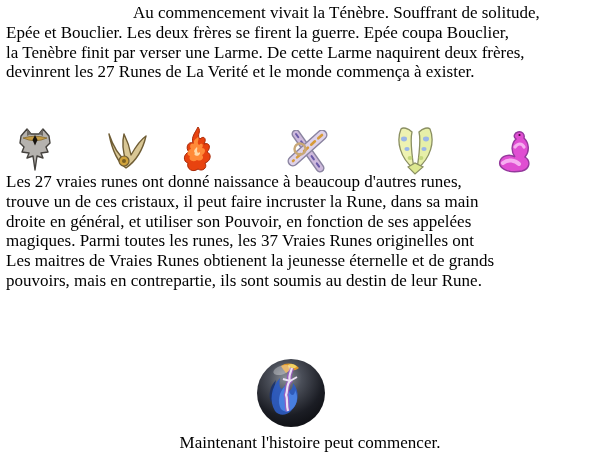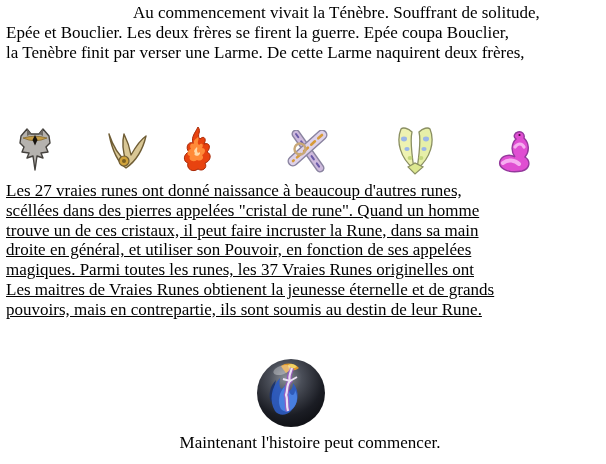--- a/index.html
+++ b/index.html
@@ -5,21 +5,21 @@
   html,body { margin:0; padding:0; background:#ffffff; }
   .page {
     position:relative; width:606px; height:464px; overflow:hidden;
     background:#ffffff; color:#000000;
     font-family:"Liberation Serif", serif;
   }
   .para { position:absolute; left:6px; right:0; }
   .line { white-space:nowrap; font-size:17px; line-height:19.8px; }
   #intro { top:3px; }
   #intro .line.first { padding-left:127px; }
-  #lore { top:181px;text-decoration:underline; }
+  #lore { top:172px; }
   .rune-row { position:absolute; left:0; top:0; width:606px; height:0; }
   .rune { position:absolute; display:block; }
   .rune svg { display:block; }
   .orb {
     position:absolute; left:257px; top:359px; width:68px; height:68px;
     border-radius:50%;
     background:radial-gradient(circle at 42% 28%, #8a8f99 0%, #4a4e58 26%, #1b1d24 60%, #040406 100%);
   }
   .orb svg { position:absolute; left:0; top:0; }
   .closing {
@@ -29,20 +29,21 @@
 </style>
 </head>
 <body>
 
 <div class="page">
 
   <div class="para" id="intro">
     <div class="line first">Au commencement vivait la Ténèbre. Souffrant de solitude,</div>
     <div class="line">Epée et Bouclier. Les deux frères se firent la guerre. Epée coupa Bouclier,</div>
     <div class="line">la Tenèbre finit par verser une Larme. De cette Larme naquirent deux frères,</div>
+    <div class="line">devinrent les 27 Runes de La Verité et le monde commença à exister.</div>
   </div>
 
   <div class="rune-row">
 
     <span class="rune" style="left:16px;top:127px">
       <svg width="38" height="45" viewBox="0 0 38 45">
         <path d="M5 9 L11 2 L15 7 H23 L27 2 L33 9 L34 16 L30 20 L32 25 L25 26 L27 31 L21 29 L19 43 L17 29 L11 31 L13 26 L6 25 L8 20 L4 16 Z" fill="#b5b2ae" stroke="#44413d" stroke-width="1.4" stroke-linejoin="round"></path>
         <path d="M11 2 L15 7 L11 9 Z" fill="#6e6a64"></path>
         <path d="M27 2 L23 7 L27 9 Z" fill="#6e6a64"></path>
         <path d="M7 11 Q19 7.5 31 11 Q19 16.5 7 11 Z" fill="#c59d46" stroke="#7c6022" stroke-width="0.7"></path>
@@ -98,21 +99,20 @@
         <path d="M9 33 C14 29 21 30 25 34" stroke="#f6aef0" stroke-width="4" fill="none" stroke-linecap="round"></path>
         <path d="M21 17 C24 13 28 13 30 17" stroke="#f6aef0" stroke-width="3.2" fill="none" stroke-linecap="round"></path>
         <circle cx="25.5" cy="5" r="1.1" fill="#3a0d36"></circle>
       </svg>
     </span>
 
   </div>
 
   <div class="para" id="lore">
     <div class="line">Les 27 vraies runes ont donné naissance à beaucoup d'autres runes,</div>
-    <div class="line">scéllées dans des pierres appelées "cristal de rune". Quand un homme</div>
     <div class="line">trouve un de ces cristaux, il peut faire incruster la Rune, dans sa main</div>
     <div class="line">droite en général, et utiliser son Pouvoir, en fonction de ses appelées</div>
     <div class="line">magiques. Parmi toutes les runes, les 37 Vraies Runes originelles ont</div>
     <div class="line">Les maitres de Vraies Runes obtienent la jeunesse éternelle et de grands</div>
     <div class="line">pouvoirs, mais en contrepartie, ils sont soumis au destin de leur Rune.</div>
   </div>
 
   <div class="orb">
     <svg width="68" height="68" viewBox="0 0 68 68">
       <path d="M14 44 C11 36 13 27 19 21 C17 29 18 34 15 40 Z" fill="#16306e" opacity="0.85"></path>

